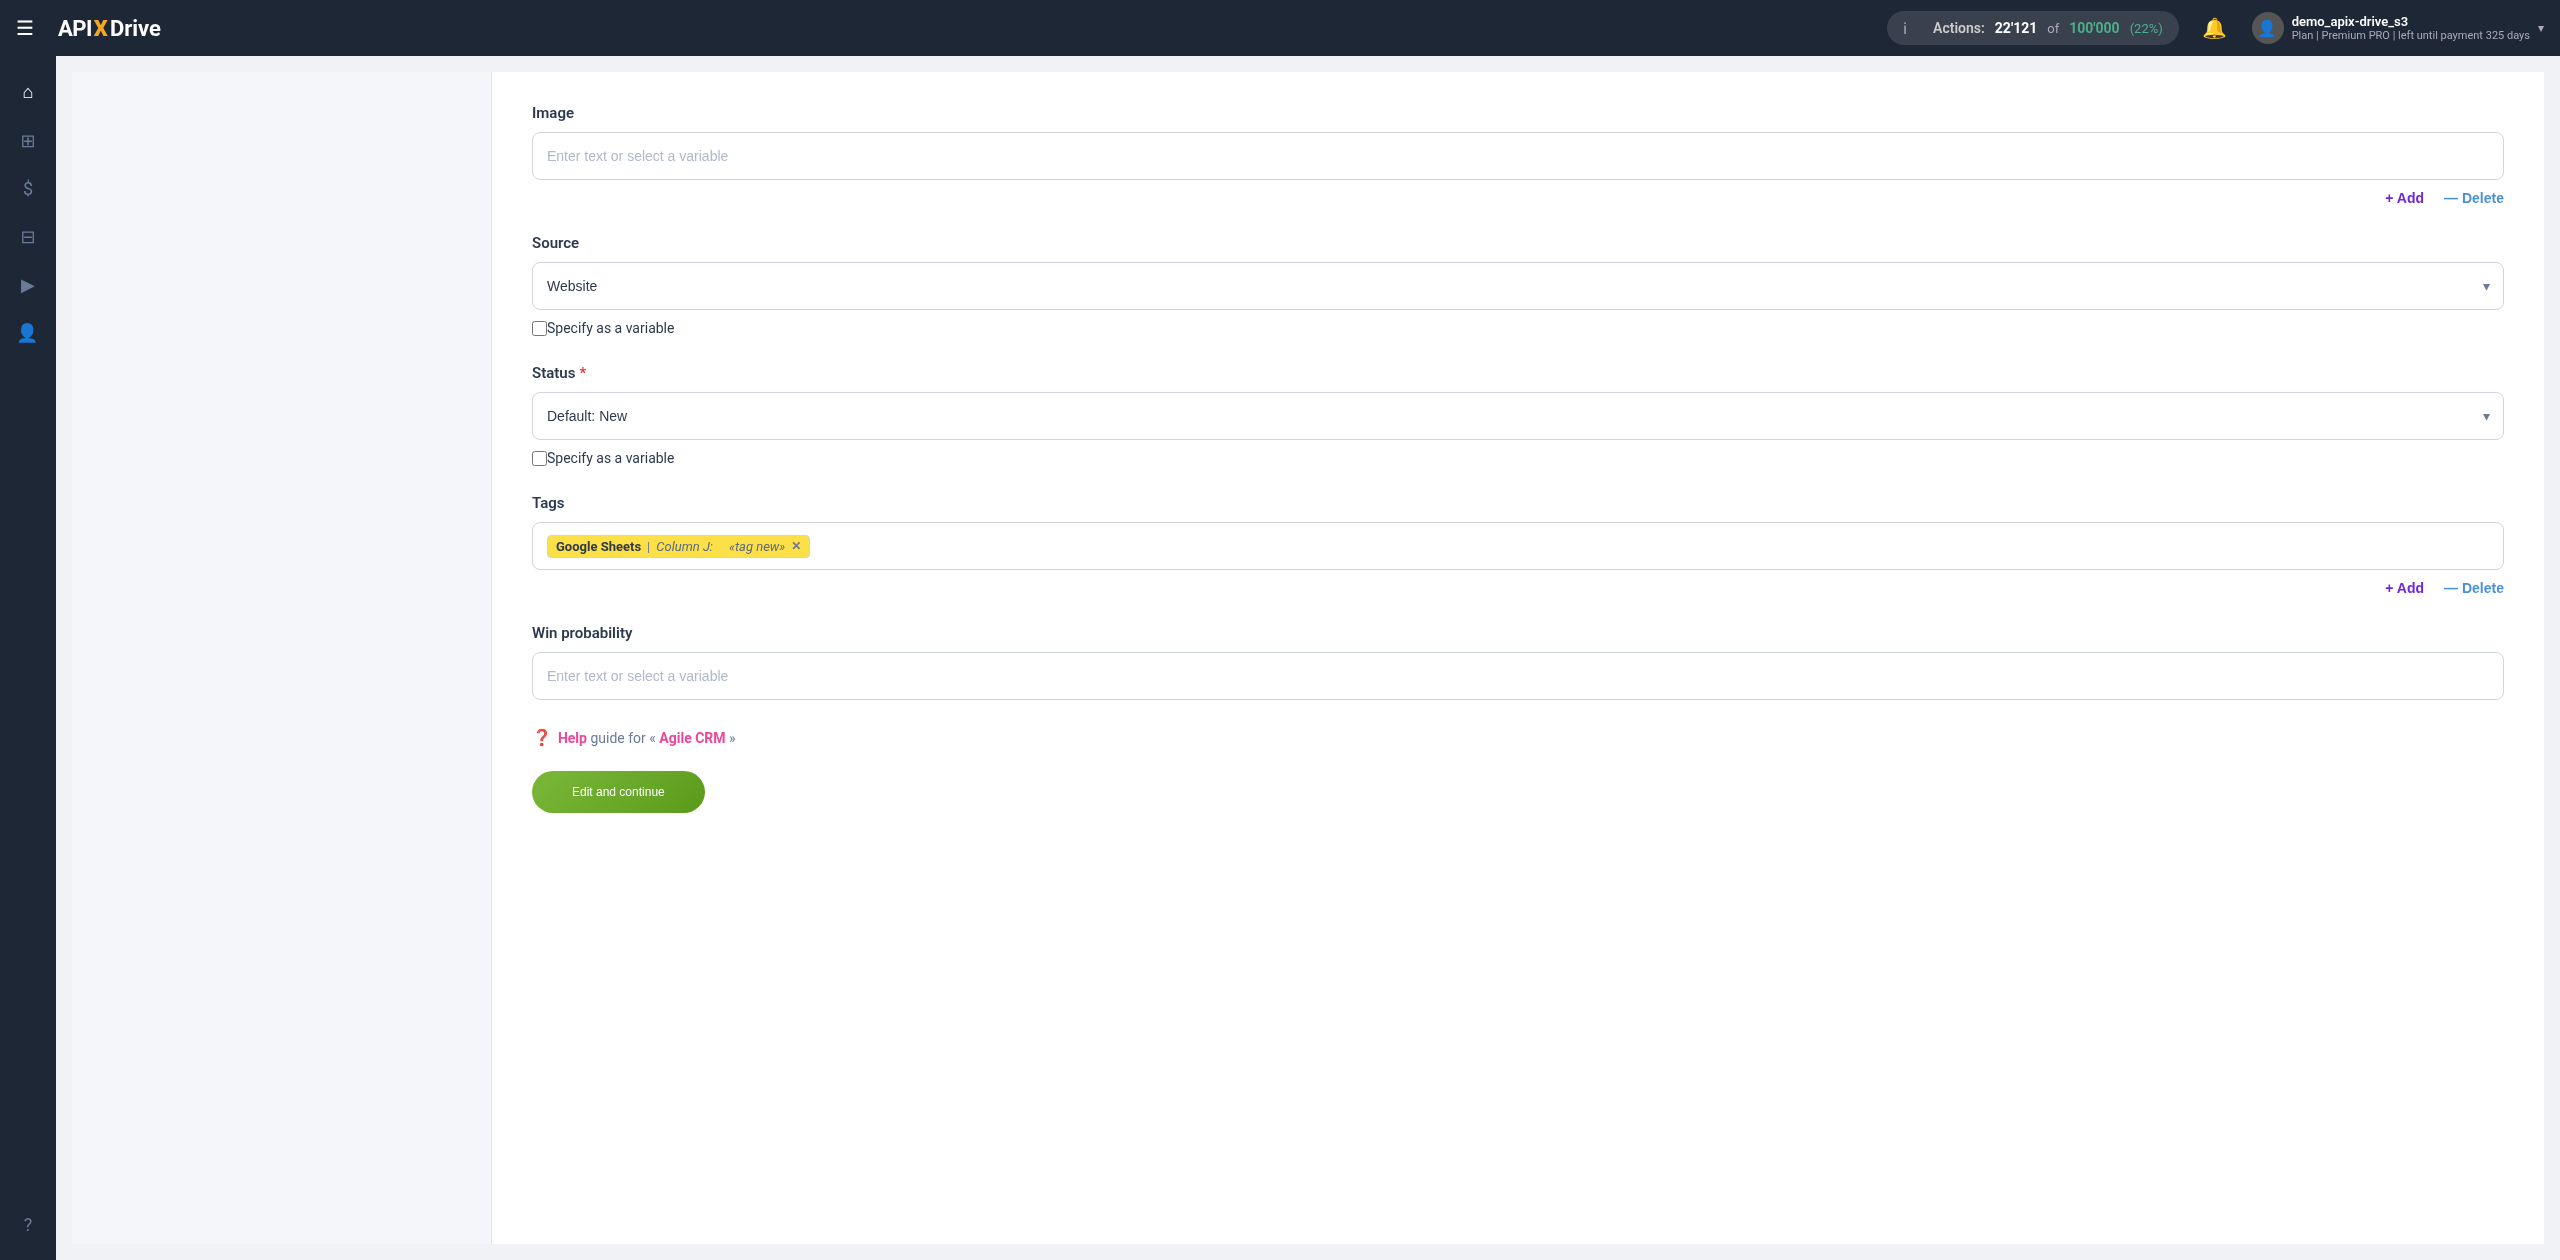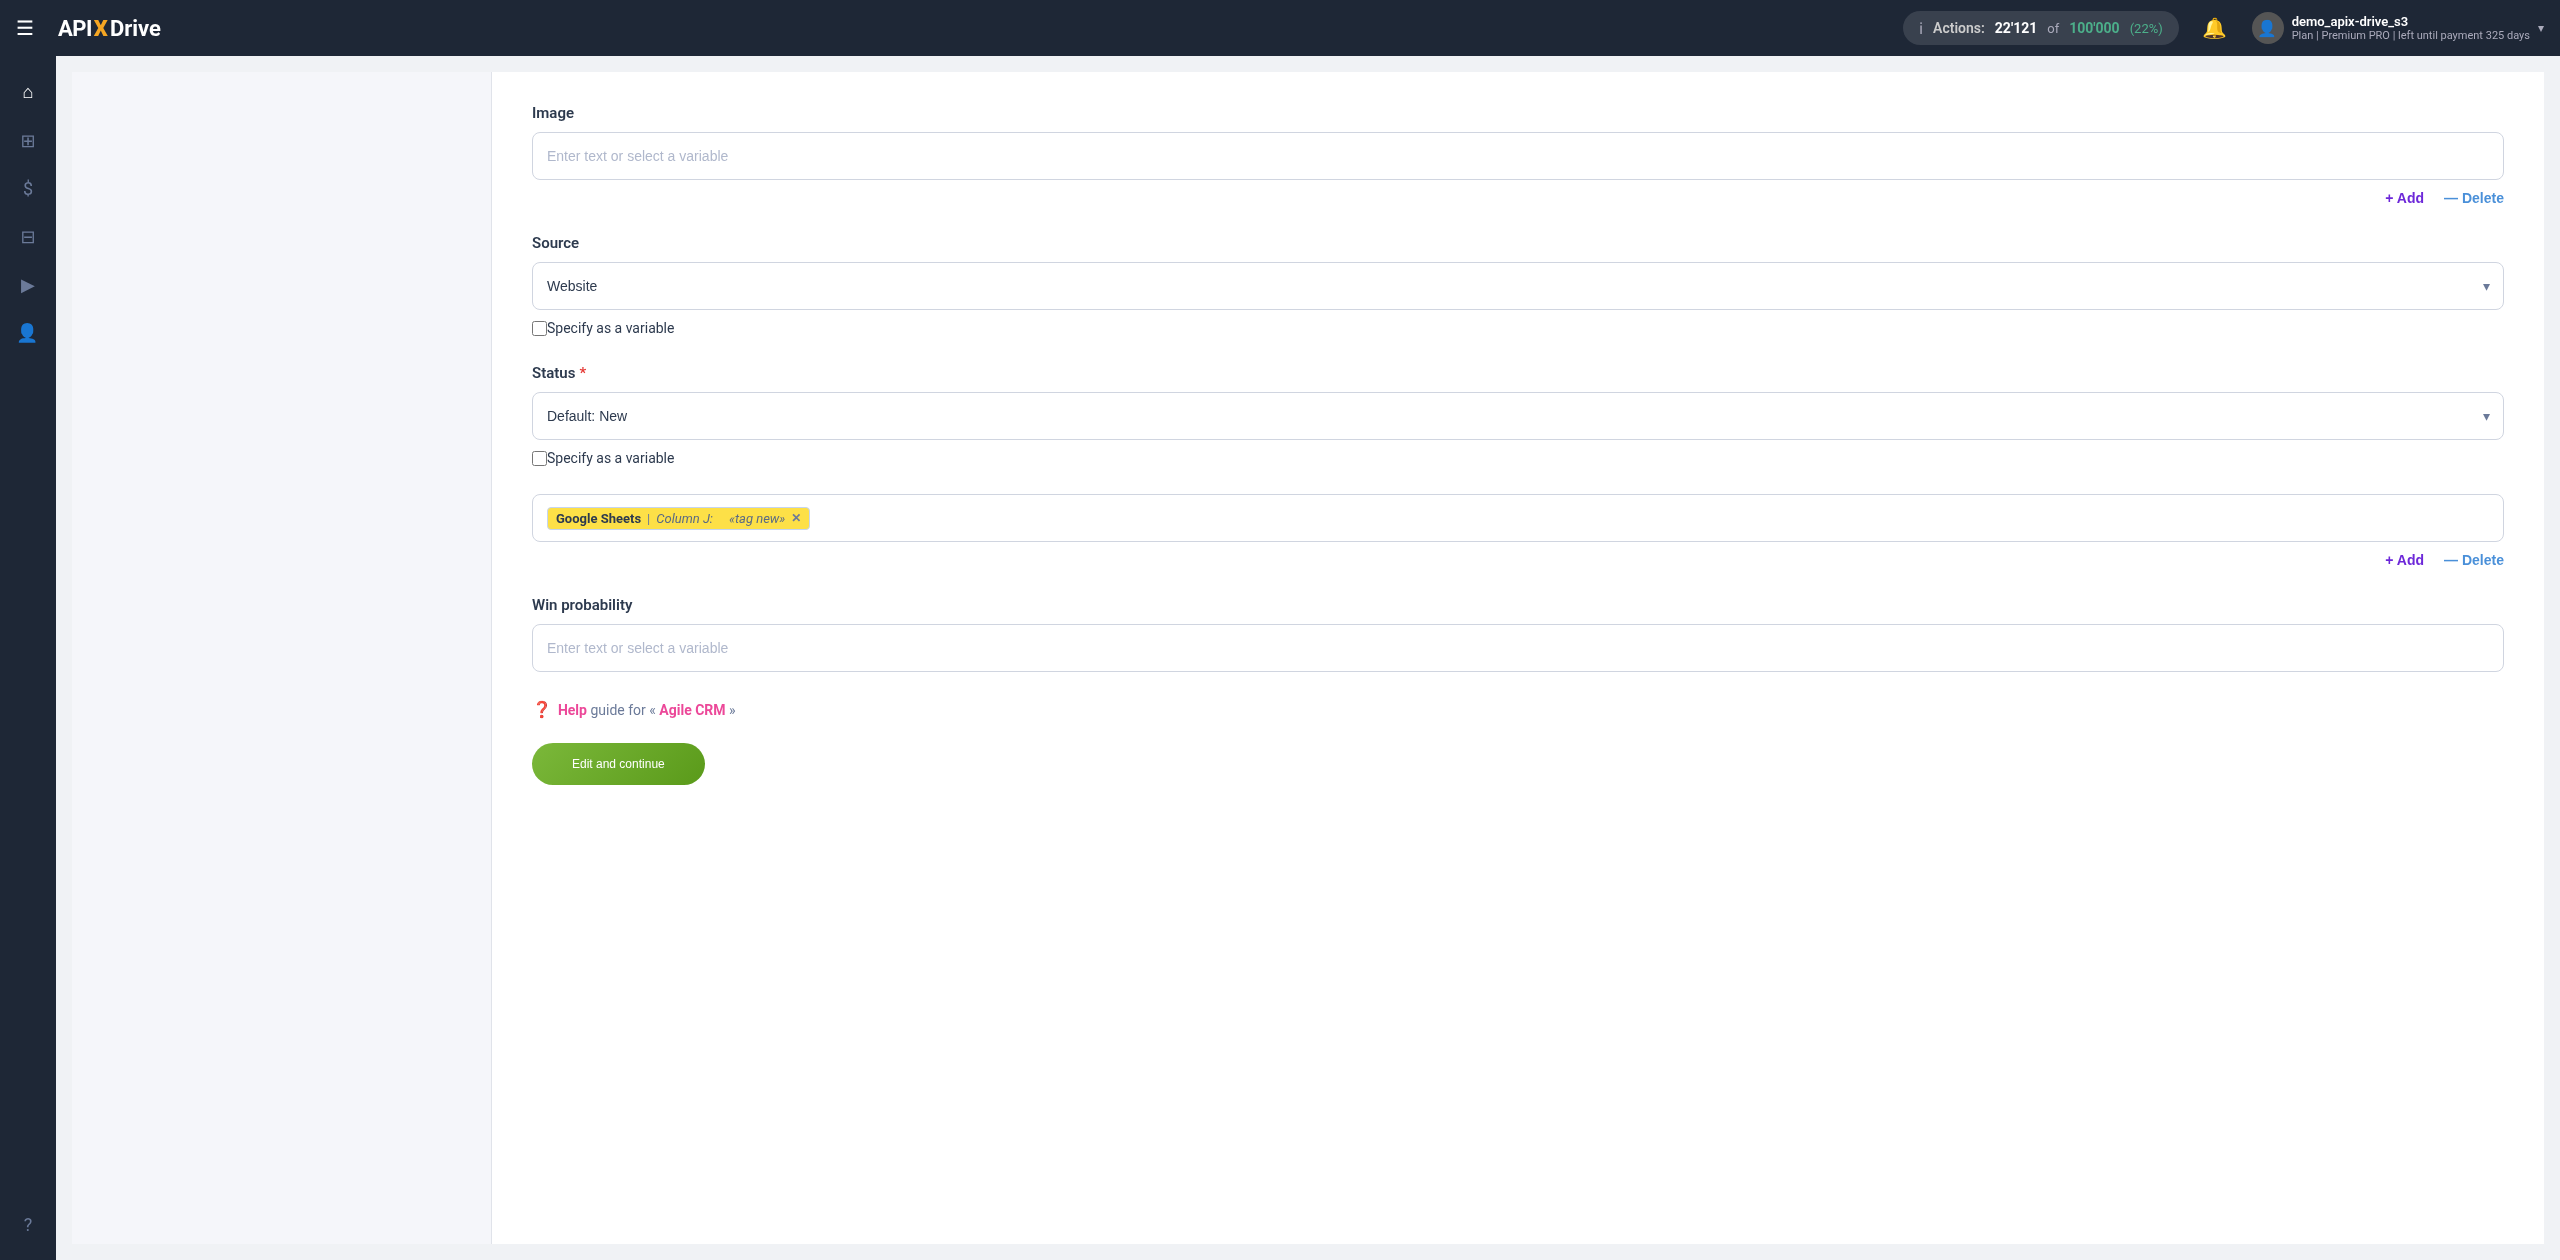--- a/index.html
+++ b/index.html
@@ -53,20 +53,21 @@
       gap: 10px;
     }
     .topbar-actions-pill .info-icon {
       color: #aab;
       font-size: 16px;
     }
     .actions-label {
       color: #ccc;
       font-size: 14px;
       font-weight: 600;
+      margin-left: 16px;
     }
     .actions-count {
       color: #fff;
       font-size: 14px;
       font-weight: 700;
     }
     .actions-total {
       color: #4caf8a;
       font-size: 14px;
       font-weight: 700;
@@ -440,20 +441,21 @@
             <span class="select-arrow">▾</span>
           </div>
           <div class="checkbox-row">
             <input type="checkbox" id="status-var" style="">
             <label class="checkbox-label" for="status-var">Specify as a variable</label>
           </div>
         </div>
 
         
         <div class="form-section">
+          <div class="form-label">Tags</div>
           <div class="tags-field">
             <div class="tag-chip">
               <span class="tag-source">Google Sheets</span>
               <span style="color:#6b7a99; font-size:13px;"> | </span>
               <span class="tag-value">Column J:</span>
               <span style="width:4px;"></span>
               <span class="tag-value">«tag new»</span>
               <span class="tag-close">✕</span>
             </div>
           </div>

